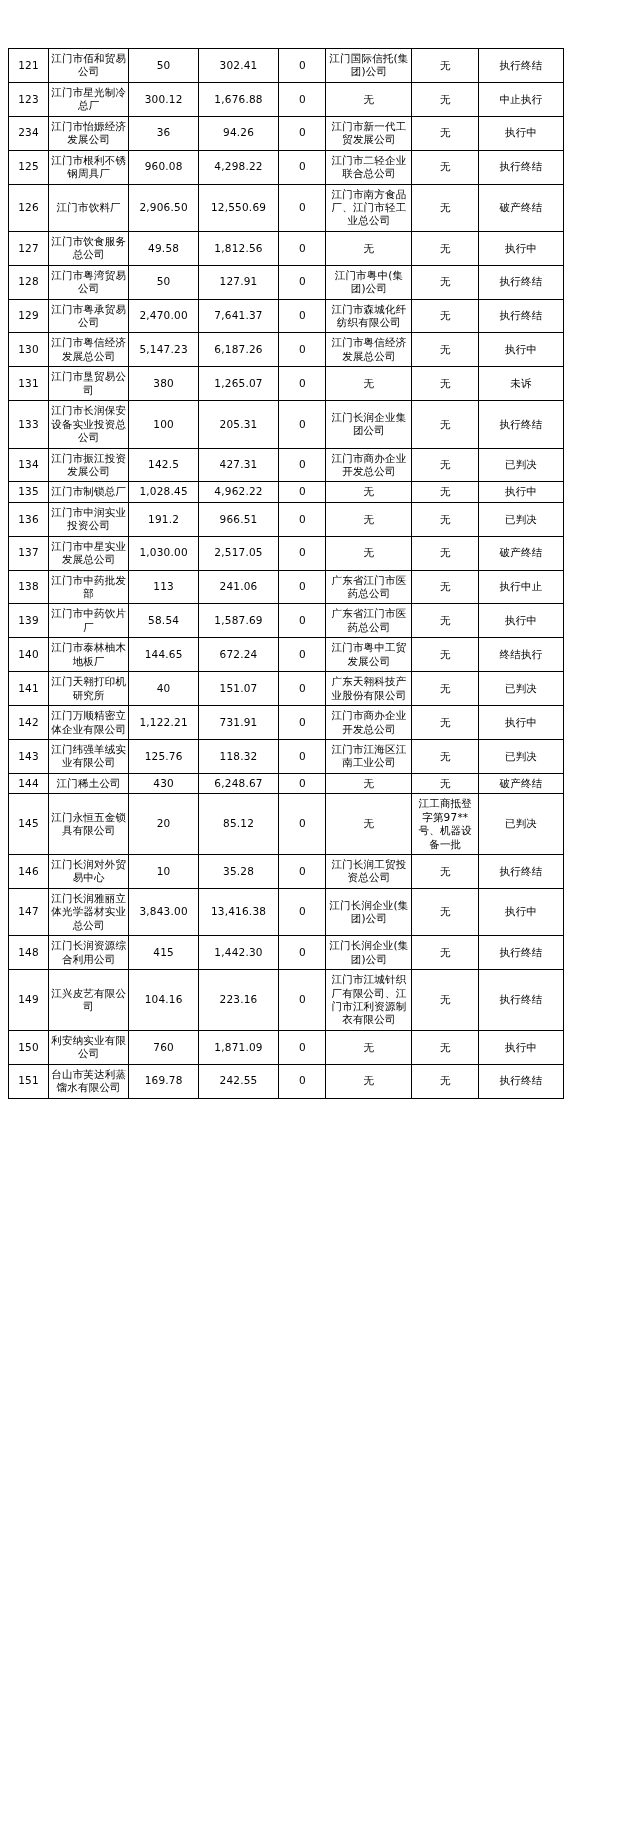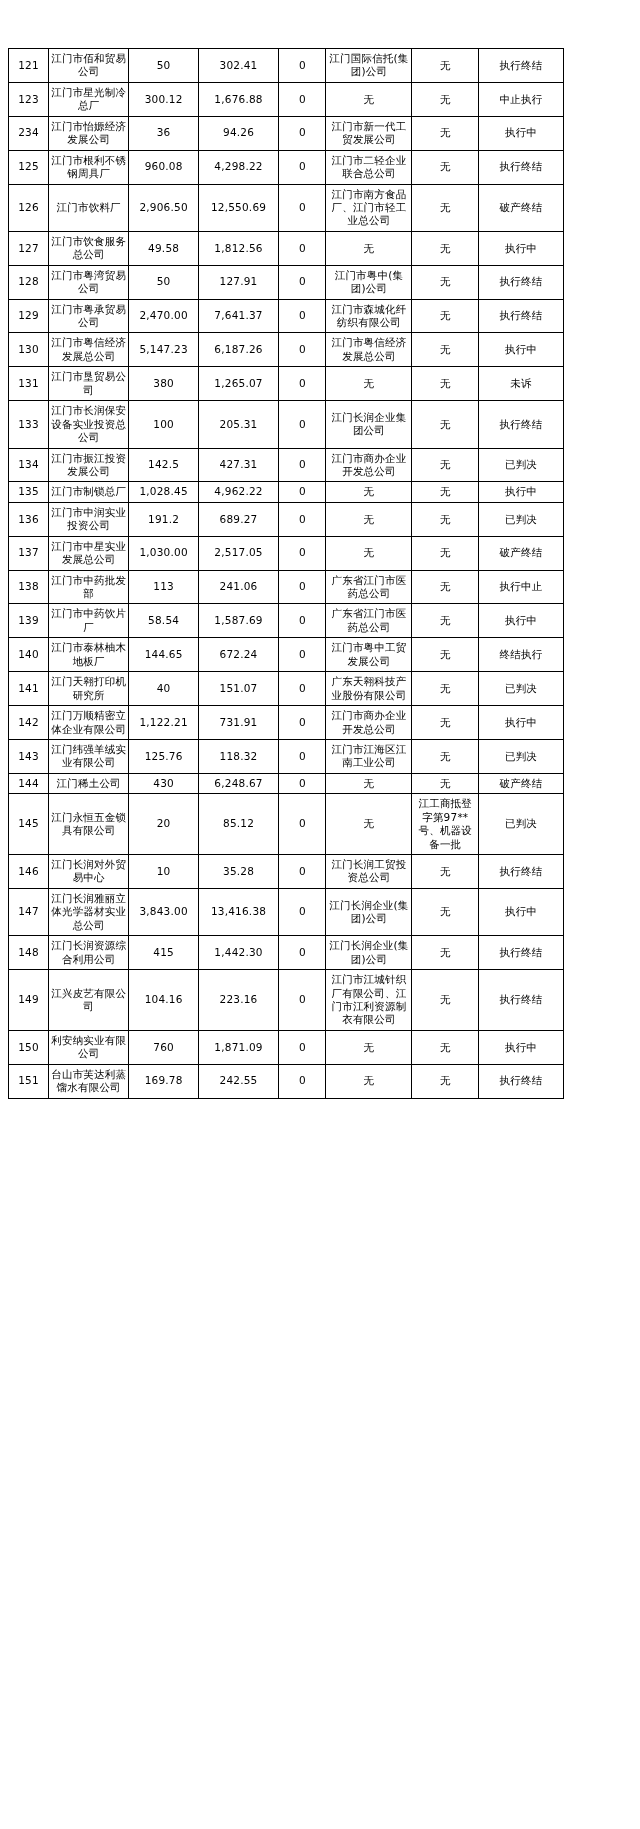--- a/index.html
+++ b/index.html
@@ -192,21 +192,21 @@
           <td class="amt">4,962.22</td>
           <td class="amt">0</td>
           <td class="guar">无</td>
           <td class="mort">无</td>
           <td class="status">执行中</td>
         </tr>
         <tr>
           <td class="num">136</td>
           <td class="name">江门市中润实业投资公司</td>
           <td class="amt">191.2</td>
-          <td class="amt">689.27</td>
+          <td class="amt">966.51</td>
           <td class="amt">0</td>
           <td class="guar">无</td>
           <td class="mort">无</td>
           <td class="status">已判决</td>
         </tr>
         <tr>
           <td class="num">137</td>
           <td class="name">江门市中星实业发展总公司</td>
           <td class="amt">1,030.00</td>
           <td class="amt">2,517.05</td>

